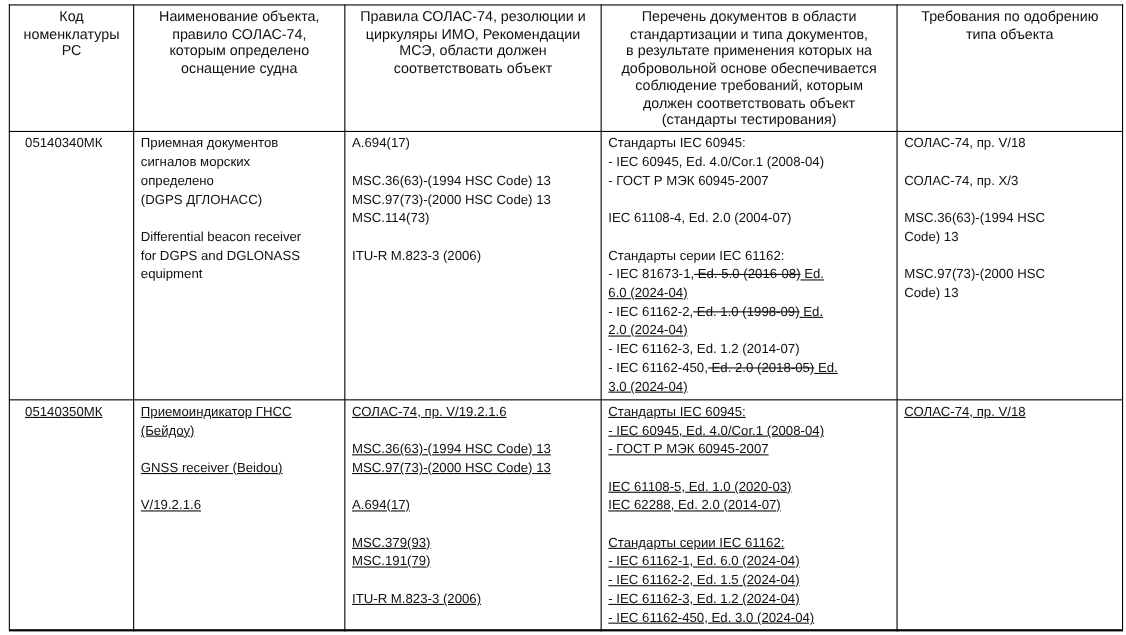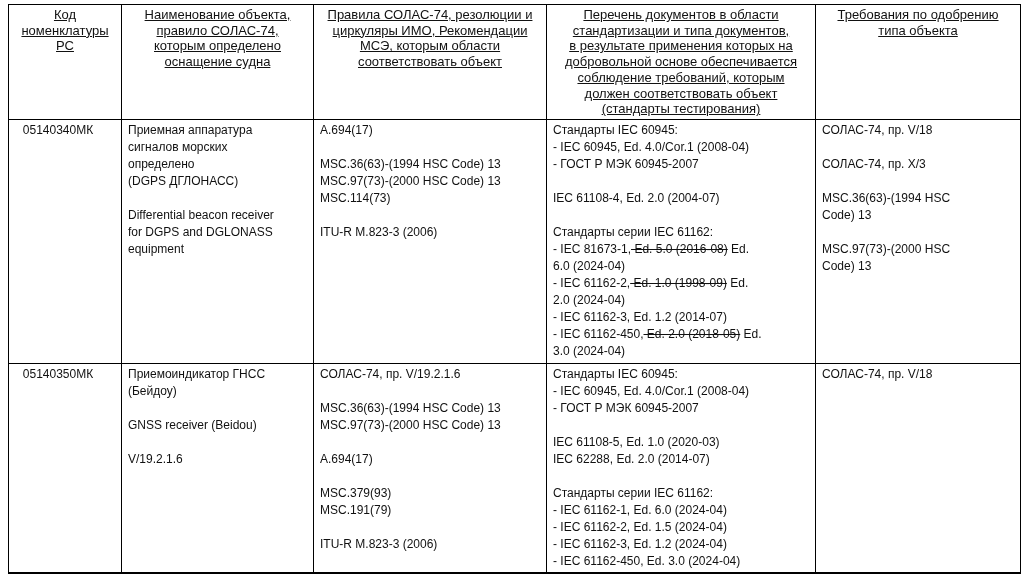--- a/index.html
+++ b/index.html
@@ -32,36 +32,35 @@
   }
   table.regs th {
     font-weight: normal;
     font-size: 13px;
     text-align: center;
     padding: 2px 3px;
   }
   .hline {
     line-height: 15.7px;
     white-space: nowrap;
-    text-decoration: underline;
   }
   table.regs td {
     font-size: 12px;
     padding: 2px 20px 2px 6px;
     text-align: left;
   }
   table.regs td.center {
     text-align: center;
   }
   .line {
     line-height: 17px;
     white-space: nowrap;
   }
   .strike { text-decoration: line-through; }
-  .uline  { }
+  .uline  { text-decoration: underline; }
 </style>
 </head>
 <body style="background: rgb(255, 255, 255); color: rgb(17, 17, 17);">
 
 <div class="sheet">
   <table class="regs">
     <colgroup>
         <col style="width: 113px;">
         <col style="width: 192px;">
         <col style="width: 233px;">
@@ -77,21 +76,21 @@
           </th>
           <th>
             <div class="hline">Наименование объекта,</div>
             <div class="hline">правило СОЛАС-74,</div>
             <div class="hline">которым определено</div>
             <div class="hline">оснащение судна</div>
           </th>
           <th>
             <div class="hline">Правила СОЛАС-74, резолюции и</div>
             <div class="hline">циркуляры ИМО, Рекомендации</div>
-            <div class="hline">МСЭ, которым области</div>
+            <div class="hline">МСЭ, области должен</div>
             <div class="hline">соответствовать объект</div>
           </th>
           <th>
             <div class="hline">Перечень документов в области</div>
             <div class="hline">стандартизации и типа документов,</div>
             <div class="hline">в результате применения которых на</div>
             <div class="hline">добровольной основе обеспечивается</div>
             <div class="hline">соблюдение требований, которым</div>
             <div class="hline">должен соответствовать объект</div>
             <div class="hline">(стандарты тестирования)</div>
@@ -101,21 +100,21 @@
             <div class="hline">типа объекта</div>
           </th>
         </tr>
     </thead>
     <tbody>
         <tr style="height: 244px;">
           <td class="center">
             <div class="line"><span>05140340МК</span></div>
           </td>
           <td>
-            <div class="line"><span>Приемная аппаратура</span></div>
+            <div class="line"><span>Приемная документов</span></div>
             <div class="line"><span>сигналов морских</span></div>
             <div class="line"><span>определено</span></div>
             <div class="line"><span>(DGPS ДГЛОНАСС)</span></div>
             <div class="line">&nbsp;</div>
             <div class="line"><span>Differential beacon receiver</span></div>
             <div class="line"><span>for DGPS and DGLONASS</span></div>
             <div class="line"><span>equipment</span></div>
           </td>
           <td>
             <div class="line"><span>A.694(17)</span></div>

